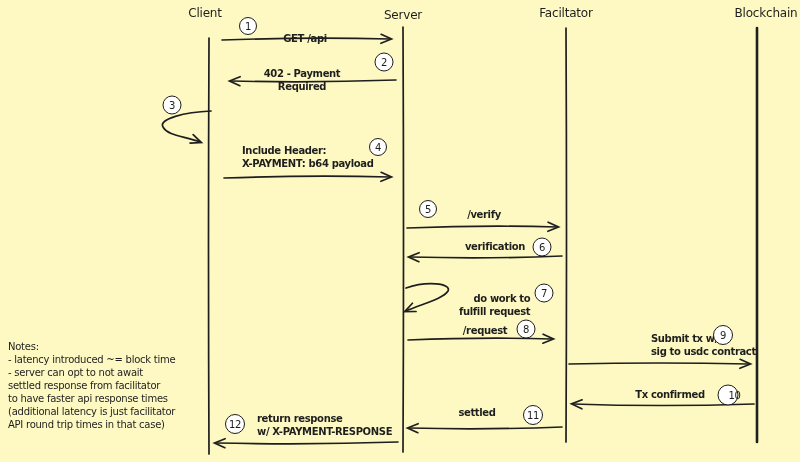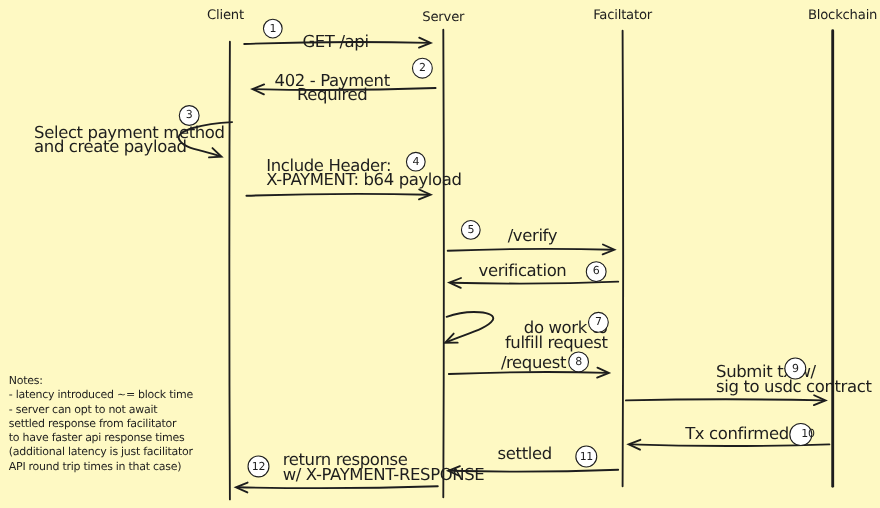--- a/index.html
+++ b/index.html
@@ -6,22 +6,23 @@
   .canvas{
     position:relative;width:800px;height:462px;background:#fef9c3;overflow:hidden;
     font-family:"DejaVu Sans",sans-serif;color:#1e1e1e;
   }
   svg.layer{position:absolute;left:0;top:0;width:800px;height:462px;}
   .actor{
     position:absolute;transform:translateX(-50%);font-size:12px;letter-spacing:-0.2px;
     white-space:nowrap;font-weight:normal;
   }
   .msg{
-    position:absolute;font-size:15px;line-height:13px;letter-spacing:-0.35px;
+    position:absolute;font-size:10px;line-height:13px;letter-spacing:-0.35px;
     white-space:pre-line;
+    font-weight:bold;
   }
   .msg.center{transform:translateX(-50%);text-align:center;white-space:pre-line;}
   .num{
     position:absolute;transform:translate(-50%,-50%);
     border:1.5px solid #1e1e1e;border-radius:50%;
     display:flex;align-items:center;justify-content:center;
     font-size:10px;letter-spacing:-0.3px;background:#ffffff;box-sizing:border-box;
   }
   .notes{
     position:absolute;left:8px;top:340px;font-size:10px;line-height:13px;
@@ -60,26 +61,24 @@
   </svg>
 
   <div class="actor" style="left:205px;top:6px;">Client</div>
   <div class="actor" style="left:403px;top:8px;">Server</div>
   <div class="actor" style="left:566px;top:6px;">Faciltator</div>
   <div class="actor" style="left:766px;top:6px;">Blockchain</div>
 
   <div class="msg center" style="left:305px;top:32px;">GET /api</div>
   <div class="msg center" style="left:302px;top:67px;">402 - Payment
 Required</div>
-  <div class="msg" style="left:31px;top:114px;">Select payment method
-and create payload</div>
   <div class="msg" style="left:242px;top:144px;">Include Header:
 X-PAYMENT: b64 payload</div>
   <div class="msg center" style="left:484px;top:208px;text-align:center;">/verify</div>
-  <div class="msg center" style="left:475px;top:240px;">verification</div>
+  <div class="msg center" style="left:495px;top:240px;">verification</div>
   <div class="msg" style="left:459px;top:292px;text-align:right;">do work to
 fulfill request</div>
   <div class="msg center" style="left:485px;top:324px;">/request</div>
   <div class="msg" style="left:613px;top:332px;margin-left:38px;">Submit tx w/
 sig to usdc contract</div>
   <div class="msg center" style="left:670px;top:388px;">Tx confirmed</div>
   <div class="msg center" style="left:477px;top:406px;">settled</div>
   <div class="msg" style="left:257px;top:412px;">return response
 w/ X-PAYMENT-RESPONSE</div>
 

